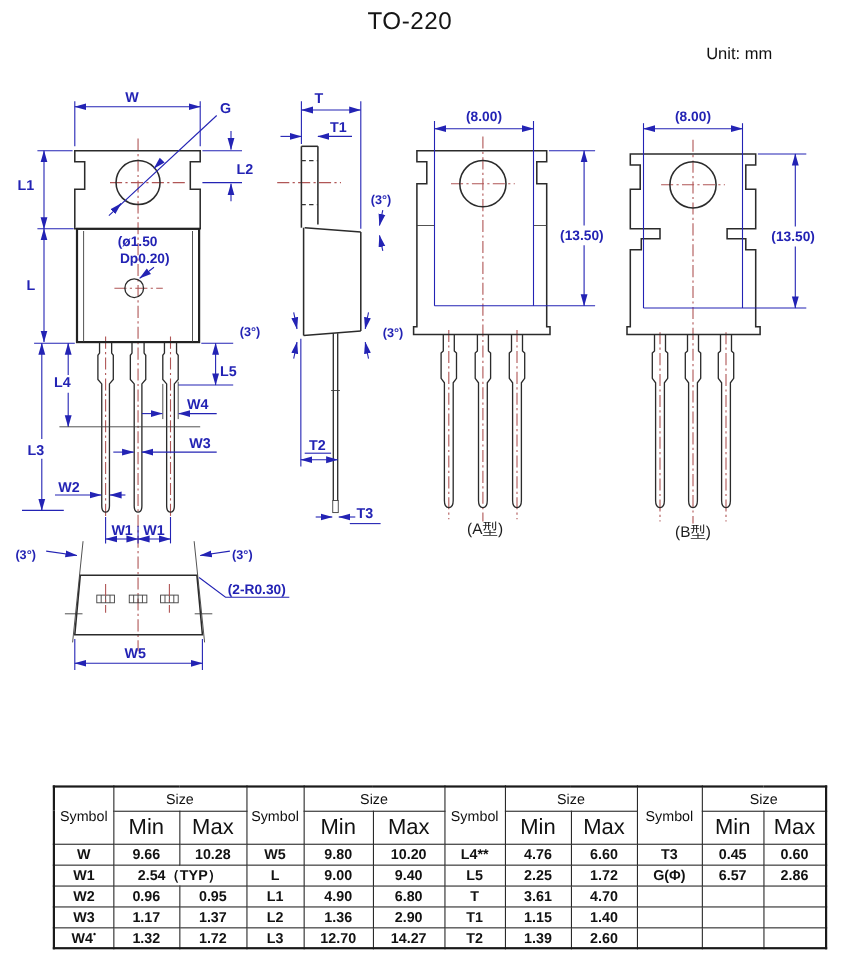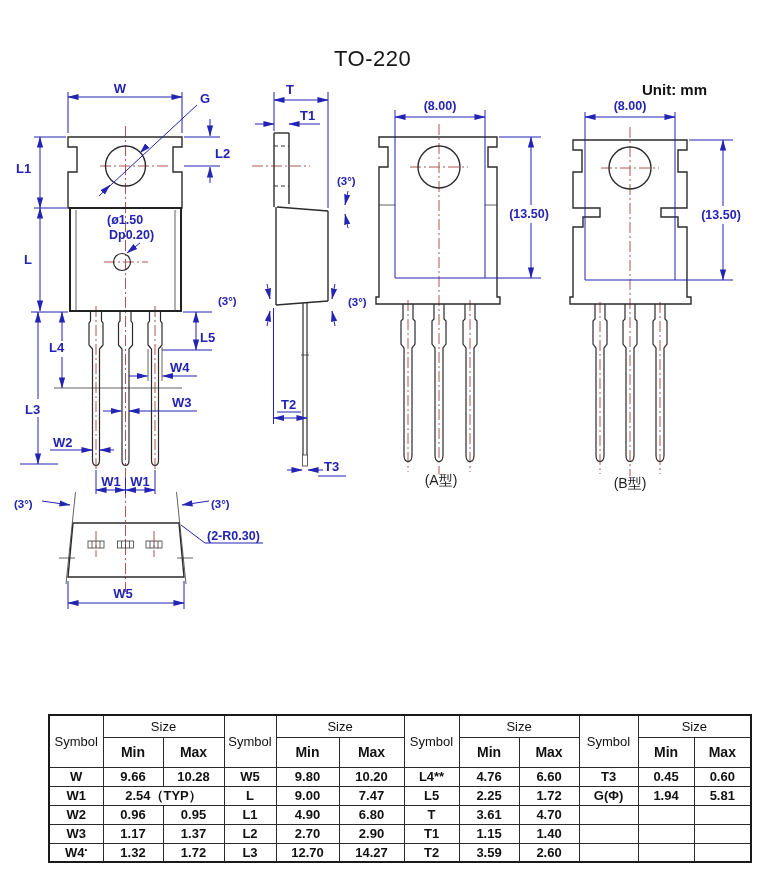--- a/index.html
+++ b/index.html
@@ -1,41 +1,41 @@
 <!DOCTYPE html>
 <html><head>
 <meta charset="utf-8">
 <style>
   html,body{margin:0;padding:0;}
   body{width:769px;height:874px;background:#ffffff;position:relative;overflow:hidden;
        font-family:"Liberation Sans",sans-serif;}
-  .abs{position:absolute;margin-top:40px;}
+  .abs{position:absolute;}
   #page-title{left:334px;top:6px;font-size:22px;color:#161616;letter-spacing:.5px;}
-  #unit-label{left:642px;top:41px;font-size:15px;font-weight:700;color:#111;}
+  #unit-label{left:642px;top:41px;font-size:15px;font-weight:400;color:#111;}
   svg{position:absolute;left:0;top:0;}
   svg text{font-family:"Liberation Sans",sans-serif;}
   .dl {fill:#2323b4;font-size:13px;font-weight:bold;}
   .dl2{fill:#2323b4;font-size:12.5px;font-weight:bold;}
   .dl3{fill:#2323b4;font-size:11.5px;font-weight:bold;}
   .cap{fill:#1c1c1c;font-size:14px;}
   .d  {stroke:#2323b4;stroke-width:1;fill:none;}
   .o  {stroke:#2b2b2b;stroke-width:1.4;fill:none;}
   .o1 {stroke:#2b2b2b;stroke-width:1.2;fill:none;}
   .o2 {stroke:#222;stroke-width:2;fill:none;}
   .th {stroke:#3a3a3a;stroke-width:0.8;fill:none;}
   .cl {stroke:#b05656;stroke-width:1;fill:none;stroke-dasharray:11 3 2 3;}
   .hid{stroke:#333;stroke-width:1;fill:none;stroke-dasharray:4 3;}
   
   #dim-table{position:absolute;left:48px;top:714px;width:702px;border-collapse:collapse;
              border:2px solid #1a1a1a;table-layout:fixed;}
   #dim-table td{border:1px solid #2a2a2a;text-align:center;vertical-align:middle;padding:0;
                 color:#111;overflow:hidden;}
   .r1{height:22px;} .r2{height:30px;} .rd{height:19px;}
   .hsym{font-family:Liberation Sans, sans-serif;font-size:13px;font-weight:500;}
-  .hmm{font-size:14px;font-weight:700;}
+  .hmm{font-size:20px;font-weight:400;}
   .num{font-size:13px;font-weight:600;}
   .num sup{font-size:8px;}
 </style>
 </head>
 <body>
 
 <div class="abs" id="page-title">TO-220</div>
 <div class="abs" id="unit-label">Unit: mm</div>
 
 <svg width="769" height="712">
@@ -369,64 +369,64 @@
     <td class="num">6.60</td>
     <td class="num">T3</td>
     <td class="num">0.45</td>
     <td class="num">0.60</td>
   </tr>
   <tr class="rd">
     <td class="num">W1</td>
     <td class="num" colspan="2">2.54（TYP）</td>
     <td class="num">L</td>
     <td class="num">9.00</td>
-    <td class="num">7.47</td>
+    <td class="num">9.40</td>
     <td class="num">L5</td>
     <td class="num">2.25</td>
     <td class="num">1.72</td>
     <td class="num">G(Φ)</td>
-    <td class="num">1.94</td>
-    <td class="num">5.81</td>
+    <td class="num">6.57</td>
+    <td class="num">2.86</td>
   </tr>
   <tr class="rd">
     <td class="num">W2</td>
     <td class="num">0.96</td>
     <td class="num">0.95</td>
     <td class="num">L1</td>
     <td class="num">4.90</td>
     <td class="num">6.80</td>
     <td class="num">T</td>
     <td class="num">3.61</td>
     <td class="num">4.70</td>
     <td class="num"></td>
     <td class="num"></td>
     <td class="num"></td>
   </tr>
   <tr class="rd">
     <td class="num">W3</td>
     <td class="num">1.17</td>
     <td class="num">1.37</td>
     <td class="num">L2</td>
-    <td class="num">2.70</td>
+    <td class="num">1.36</td>
     <td class="num">2.90</td>
     <td class="num">T1</td>
     <td class="num">1.15</td>
     <td class="num">1.40</td>
     <td class="num"></td>
     <td class="num"></td>
     <td class="num"></td>
   </tr>
   <tr class="rd">
     <td class="num"><span>W4</span><sup>•</sup></td>
     <td class="num">1.32</td>
     <td class="num">1.72</td>
     <td class="num">L3</td>
     <td class="num">12.70</td>
     <td class="num">14.27</td>
     <td class="num">T2</td>
-    <td class="num">3.59</td>
+    <td class="num">1.39</td>
     <td class="num">2.60</td>
     <td class="num"></td>
     <td class="num"></td>
     <td class="num"></td>
   </tr>
 </tbody>
   </table>
 
 </body></html>

